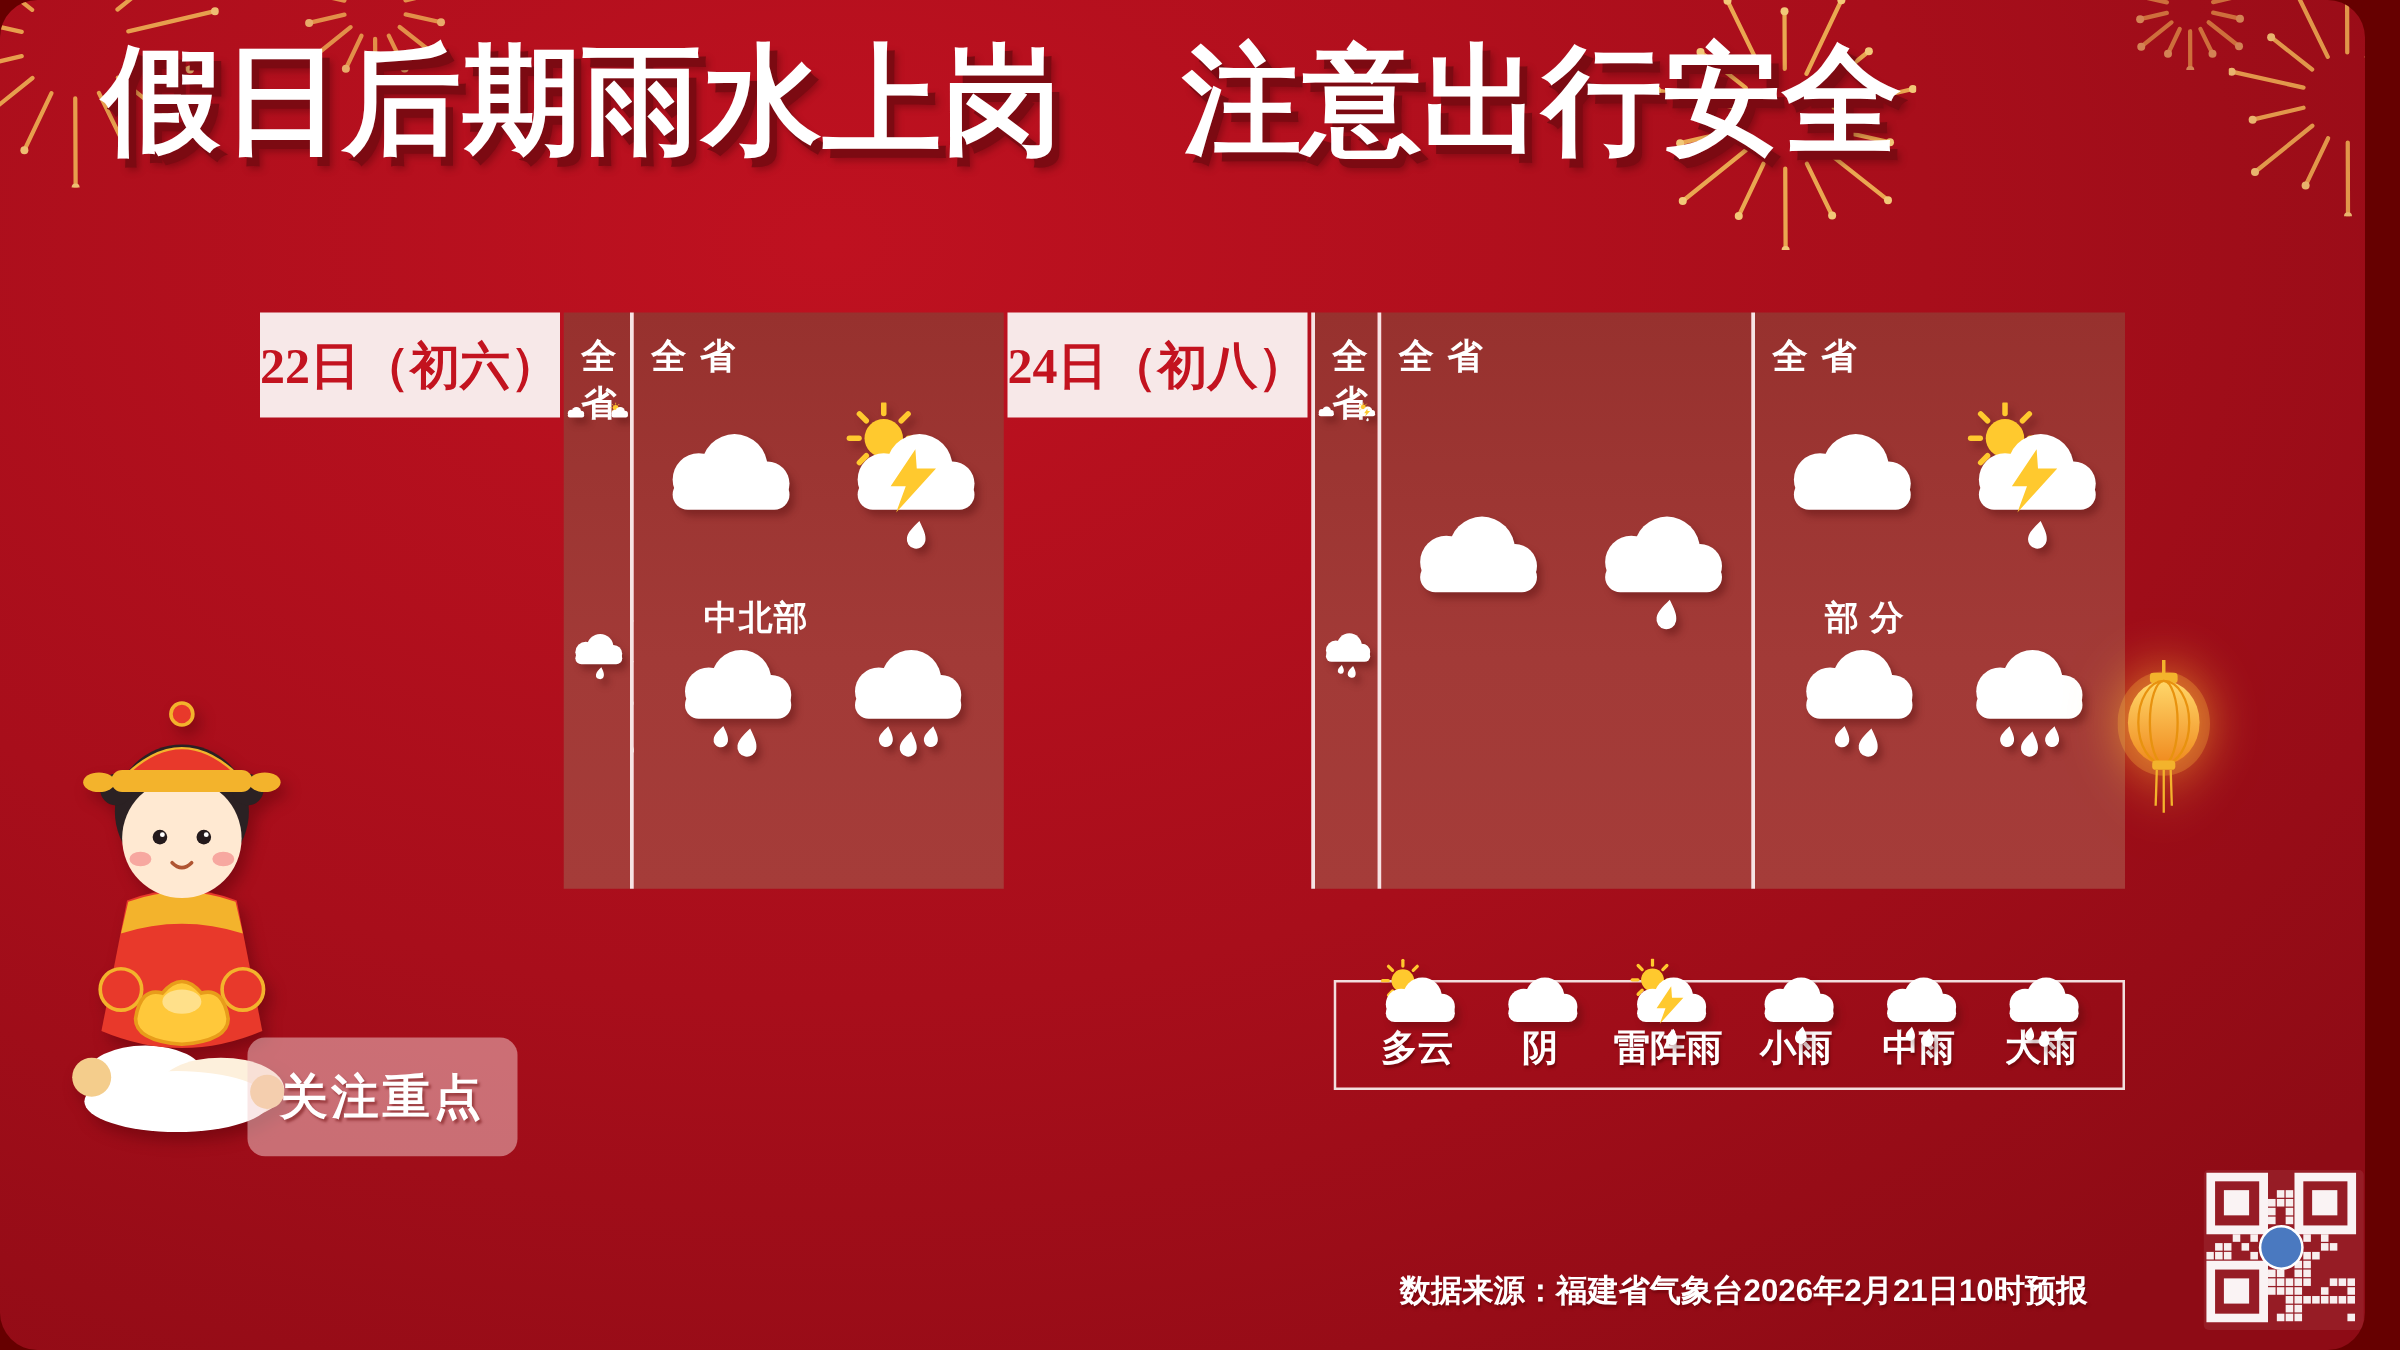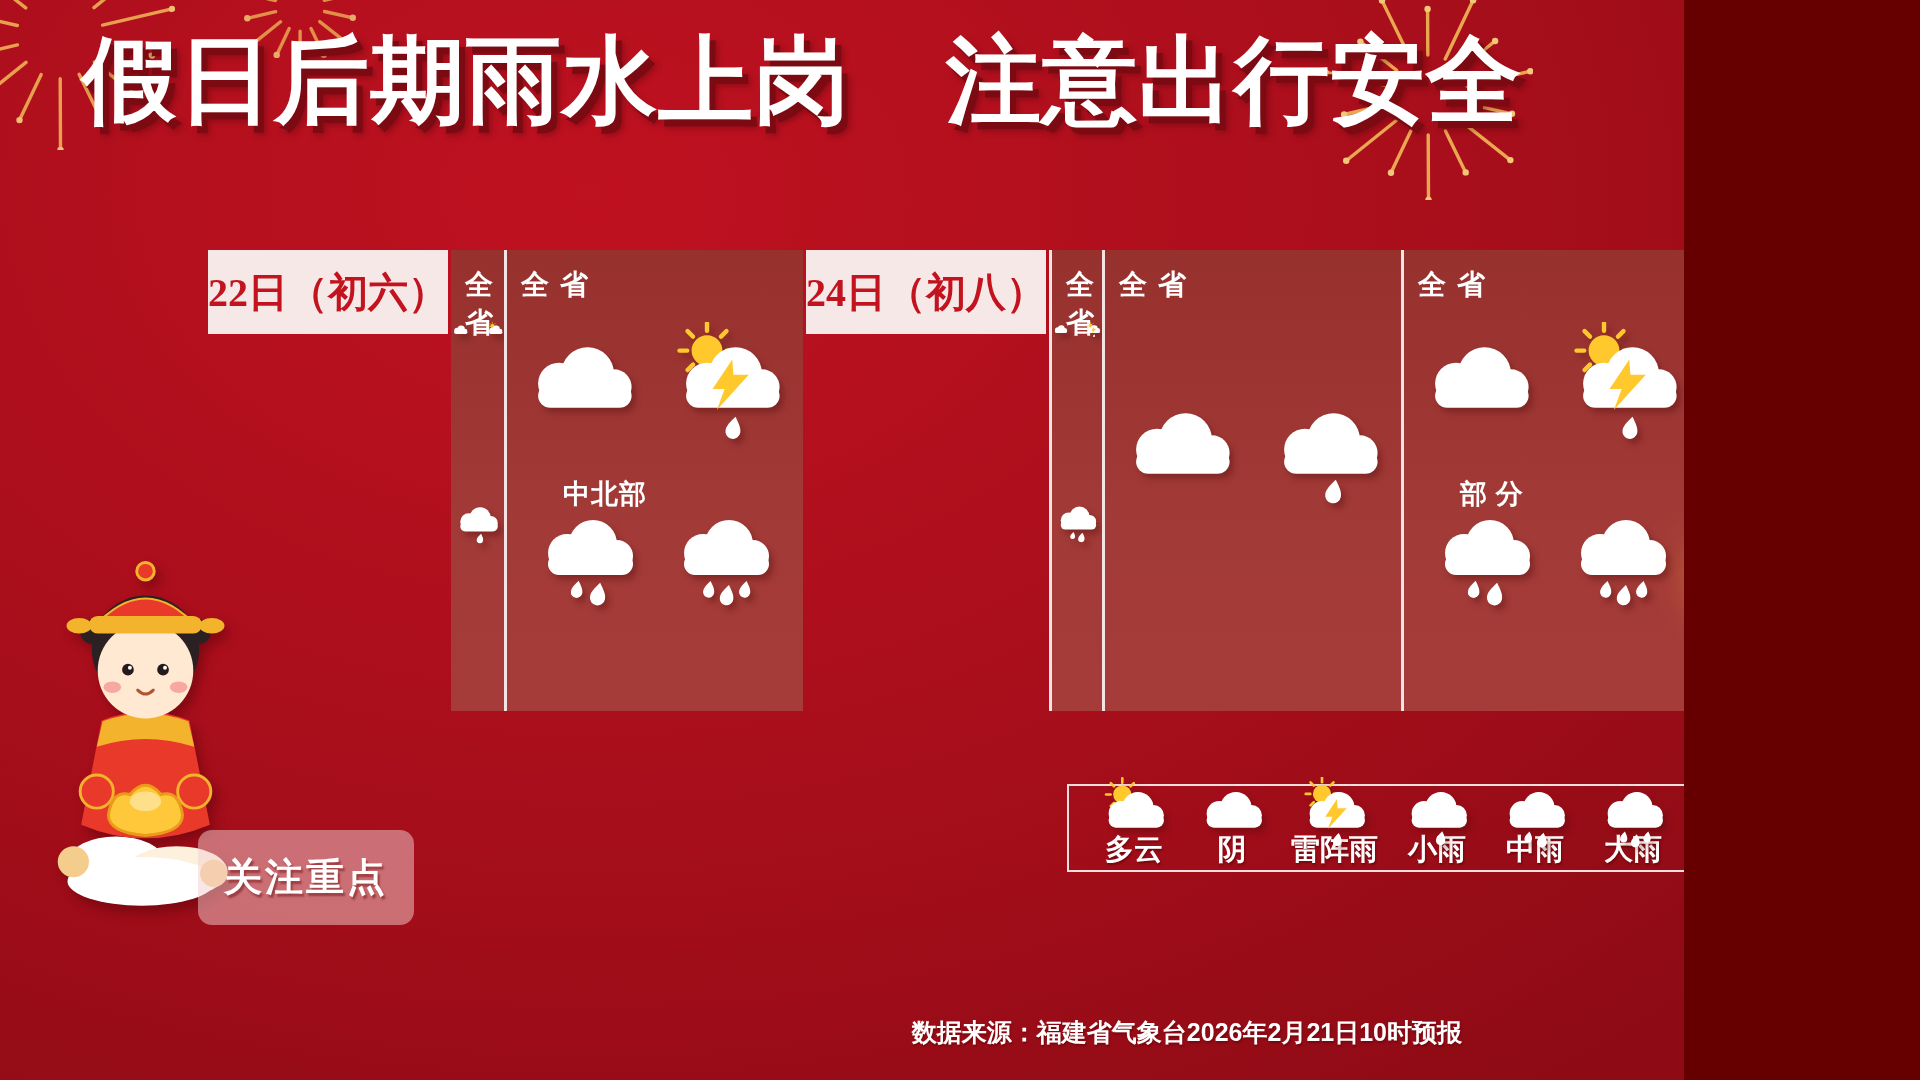--- a/index.html
+++ b/index.html
@@ -1,18 +1,18 @@
 <!DOCTYPE html>
 <html style="--bg1: #bf1120; --bg2: #a80e1b; --bg3: #8e0b15; --header-bg: #f7e8e8; --header-text: #c3131f;"><head>
 <meta charset="utf-8">
 <style>
   html,body{margin:0;padding:0;background:#600;}
-  .poster{position:relative;width:1684px;height:1080px;overflow:hidden;
+  .poster{position:relative;width:1892px;height:1080px;overflow:hidden;
     font-family:"Liberation Sans","DejaVu Sans",sans-serif;
-    background:radial-gradient(ellipse 1600px 1100px at 35% 18%, var(--bg1,#bf1120) 0%, var(--bg2,#a80e1b) 55%, var(--bg3,#8e0b15) 100%);}
+    background:radial-gradient(ellipse 1600px 1100px at 35% 18%, var(--bg1,#bf1120) 0%, var(--bg2,#a80e1b) 55%, var(--bg3,#8e0b15) 100%);border-radius:30px;}
   .title{position:absolute;left:82px;top:18px;margin:0;font-size:95px;font-weight:900;
     color:#ffffff;letter-spacing:1px;white-space:nowrap;
     text-shadow:6px 7px 0 #7c0a12, 8px 9px 6px rgba(60,0,5,.35);z-index:5;}
   .fw{position:absolute;z-index:1;pointer-events:none;}
   
   .ftable{position:absolute;left:205px;top:250px;width:1495px;height:461px;display:flex;z-index:3;}
   .col{flex:1;display:flex;flex-direction:row;min-width:0;font-family:Liberation Serif, serif;}
   .col-header{height:84px;margin:0 3px;background:var(--header-bg,#f7e8e8);
     color:var(--header-text,#c3131f);font-size:40px;font-weight:bold;
     display:flex;align-items:center;justify-content:center;white-space:nowrap;}
@@ -23,21 +23,21 @@
   .icon-row.scope{top:72px;}
   .icon-row.scope .wicon{width:132px;}
   .icon-row.scope.middle{top:138px;}
   .region-label{position:absolute;top:226px;left:20px;font-size:27px;font-weight:bold;color:#fff;letter-spacing:1px;margin-left:36px;}
   .icon-row.region{top:247px;}
   .icon-row.region .wicon{width:120px;}
   .wicon{display:block;filter:drop-shadow(4px 5px 3px rgba(80,10,10,.38));}
   
   .legend{position:absolute;left:1067px;top:784px;width:633px;height:88px;box-sizing:border-box;
     border:2px solid #f3dede;display:flex;align-items:flex-end;justify-content:space-evenly;
-    padding:0 6px 6px 6px;z-index:3;}
+    padding:0 6px 16px 6px;z-index:3;}
   .legend-item{display:flex;flex-direction:column;align-items:center;}
   .legend-item .wicon{width:78px;margin-bottom:-16px;}
   .legend-label{font-size:29px;font-weight:bold;color:#fff;line-height:1.05;white-space:nowrap;
     text-shadow:1px 2px 2px rgba(80,0,0,.5);}
   
   .focus-badge{position:absolute;left:198px;top:830px;padding:22px 26px;border-radius:14px;
     background:rgba(243,208,208,.5);color:#fff;font-size:38px;font-weight:bold;letter-spacing:3px;
     text-shadow:2px 3px 2px rgba(100,0,0,.45);z-index:6;}
   .focus-text{position:absolute;left:60px;right:60px;top:916px;text-align:center;color:#fff;
     font-size:35px;font-weight:bold;letter-spacing:1px;

